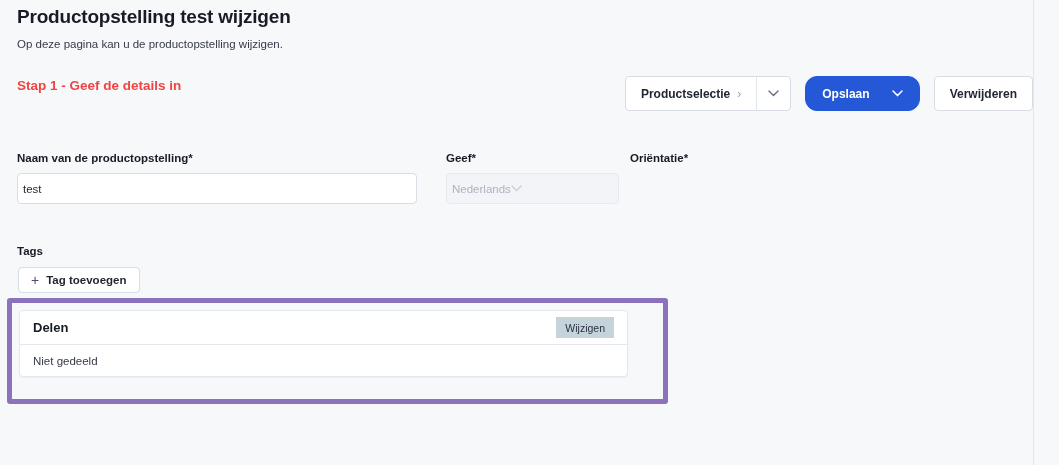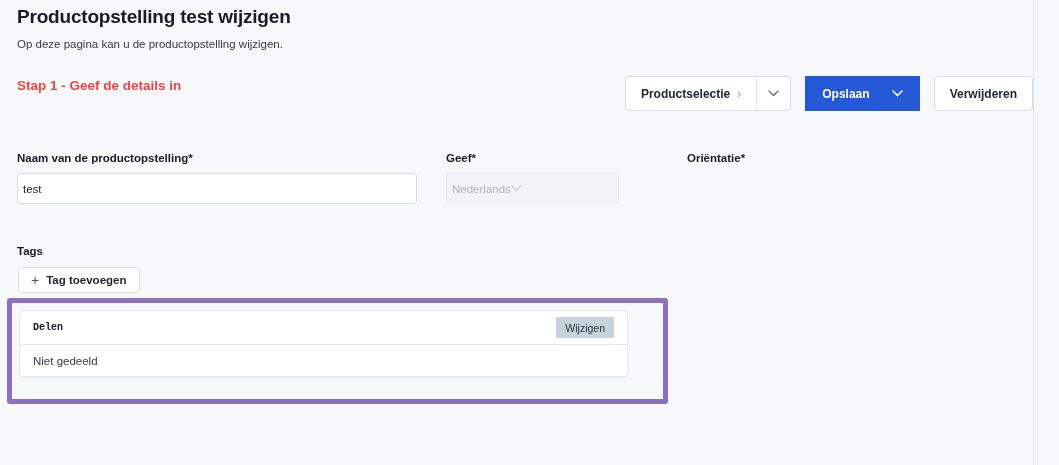--- a/index.html
+++ b/index.html
@@ -105,21 +105,21 @@
     border-left: 1px solid #e2e6ed;
     cursor: pointer;
   }
 
   .btn-primary {
     display: flex;
     align-items: center;
     height: 35px;
     background: #2458d7;
     border: 1px solid #2458d7;
-    border-radius: 0;
+    border-radius: 12px;
     padding: 0 16px;
     cursor: pointer;
     gap: 22px;
   }
   .btn-primary .lbl {
     font-size: 12px;
     font-weight: bold;
     color: #ffffff;
     white-space: nowrap;
   }
@@ -179,21 +179,21 @@
   .lbl-taal { left: 446px; top: 152px; }
 
   .select-orient {
     left: 653px; top: 173px;
     width: 173px;
     background: #f2f4f7;
     border: 1px solid #e6e9ef;
     color: #adb3bf;
     justify-content: space-between;
   }
-  .lbl-orient { left: 687px; top: 152px; text-align: right; }
+  .lbl-orient { left: 630px; top: 152px; text-align: right; }
 
   .sel-caret { color: #c3c8d2; }
 
   
   .tags-label {
     position: absolute;
     left: 17px; top: 245px;
     font-size: 11.5px;
     font-weight: bold;
     color: #161b26;
@@ -244,24 +244,23 @@
   }
   .share-head {
     height: 34px;
     display: flex;
     align-items: center;
     justify-content: space-between;
     padding: 0 13px;
     border-bottom: 1px solid #e4e8ee;
   }
   .share-head .ttl {
-    font-size: 10px;
+    font-size: 13px;
     font-weight: bold;
     color: #161b26;
-    font-family: Liberation Mono, monospace;
   }
   .share-head .edit-btn {
     height: 21px;
     display: flex;
     align-items: center;
     padding: 0 9px;
     background: #c5d3da;
     border-radius: 0;
     font-size: 10.5px;
     color: #2a3040;

